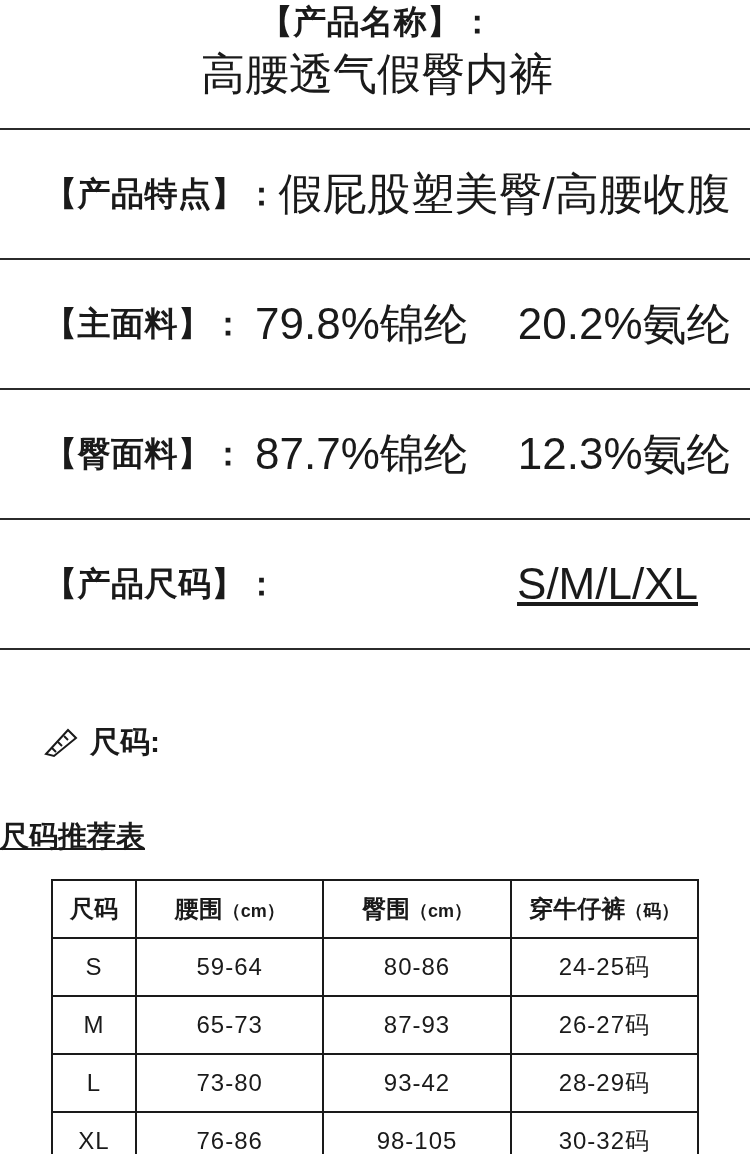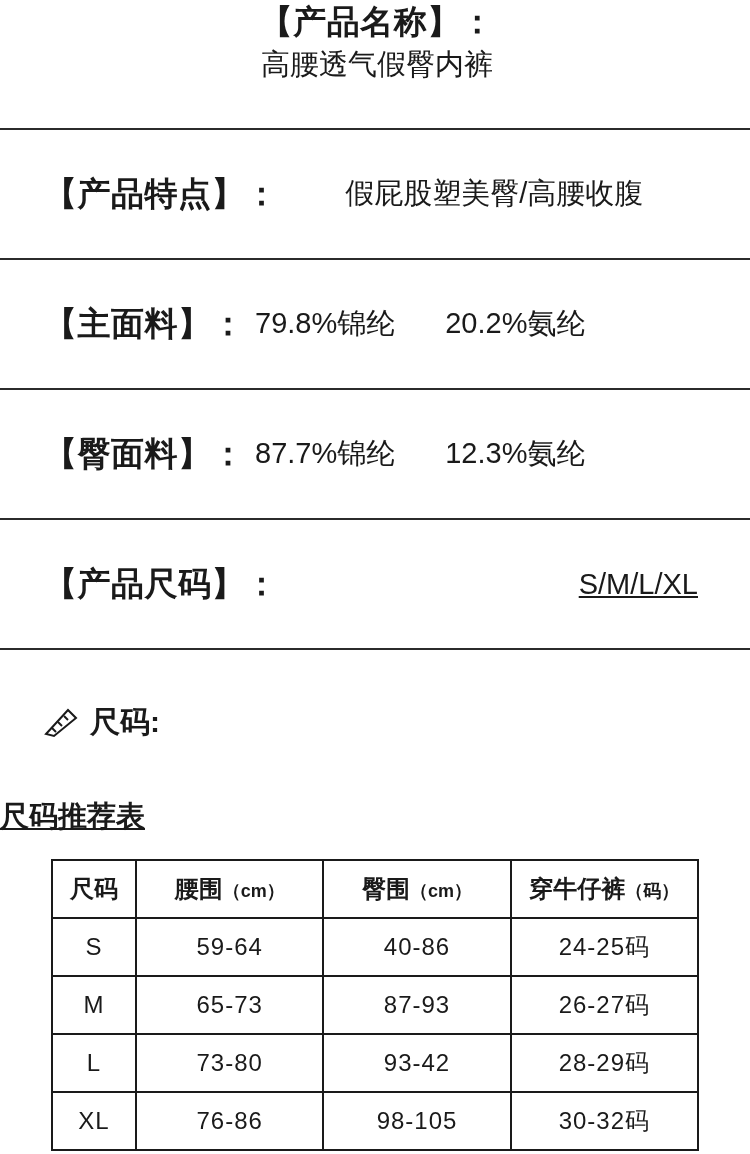--- a/index.html
+++ b/index.html
@@ -30,21 +30,21 @@
     border-top: none;
     flex-direction: column;
   }
   .spec-label {
     font-size: 33px;
     font-weight: bold;
     letter-spacing: 0.5px;
     white-space: nowrap;
   }
   .spec-value {
-    font-size: 29px;
+    font-size: 44px;
     flex: 1;
     text-align: center;
     white-space: nowrap;
   }
   .spec-value.right {
     text-align: right;
     padding-right: 12px;
     text-decoration: underline;
   }
   .spec-value.pair {
@@ -52,21 +52,21 @@
     justify-content: flex-start;
     gap: 50px;
     text-align: center;
     padding-left: 10px;
   }
 
   .size-head {
     display: flex;
     align-items: center;
     gap: 12px;
-    padding: 52px 0 0 44px;
+    padding: 72px 0 0 44px;
   }
   .ruler-icon {
     width: 34px;
     height: 30px;
     display: inline-block;
   }
   .size-head-text {
     font-size: 30px;
     font-weight: bold;
   }
@@ -176,21 +176,21 @@
       </th>
       <th>
         <span>穿牛仔裤</span><span class="unit">（码）</span>
       </th>
     </tr>
   </thead>
   <tbody>
     <tr>
       <td>S</td>
       <td>59-64</td>
-      <td>40-86</td>
+      <td>80-86</td>
       <td>24-25码</td>
     </tr>
     <tr>
       <td>M</td>
       <td>65-73</td>
       <td>87-93</td>
       <td>26-27码</td>
     </tr>
     <tr>
       <td>L</td>

